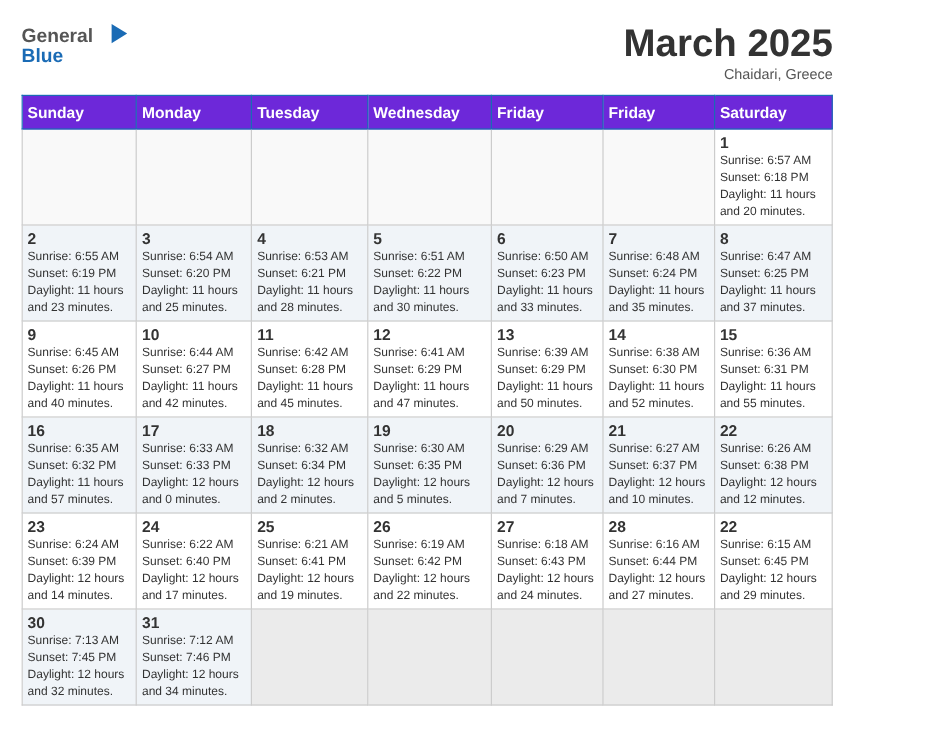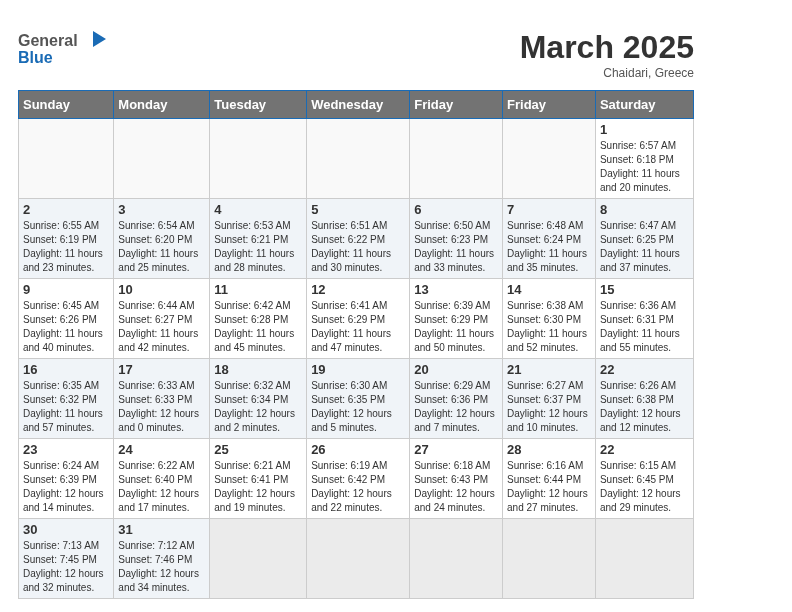--- a/index.html
+++ b/index.html
@@ -4,21 +4,21 @@
   <style>
     * { box-sizing: border-box; margin: 0; padding: 0; }
     body {
       font-family: Arial, sans-serif;
       background: #fff;
       width: 792px;
       min-height: 612px;
     }
     .page {
       width: 712px;
-      padding: 29px 18px 10px 18px;
+      padding: 18px 18px 10px 18px;
     }
     .header {
       display: flex;
       justify-content: space-between;
       align-items: flex-start;
       margin-bottom: 10px;
     }
     .logo {
       display: flex;
       align-items: center;
@@ -35,21 +35,21 @@
     .location {
       font-size: 12px;
       color: #555;
     }
     .calendar {
       width: 100%;
       border-collapse: collapse;
       border: 1px solid #bbb;
     }
     .calendar th {
-      background: #737373;
+      background: #6d28d9;
       color: #fff;
       font-size: 13px;
       font-weight: bold;
       padding: 6px 4px;
       text-align: left;
       border: 1px solid #1a6bb5;
     }
     .calendar td {
       vertical-align: top;
       border: 1px solid #ccc;

